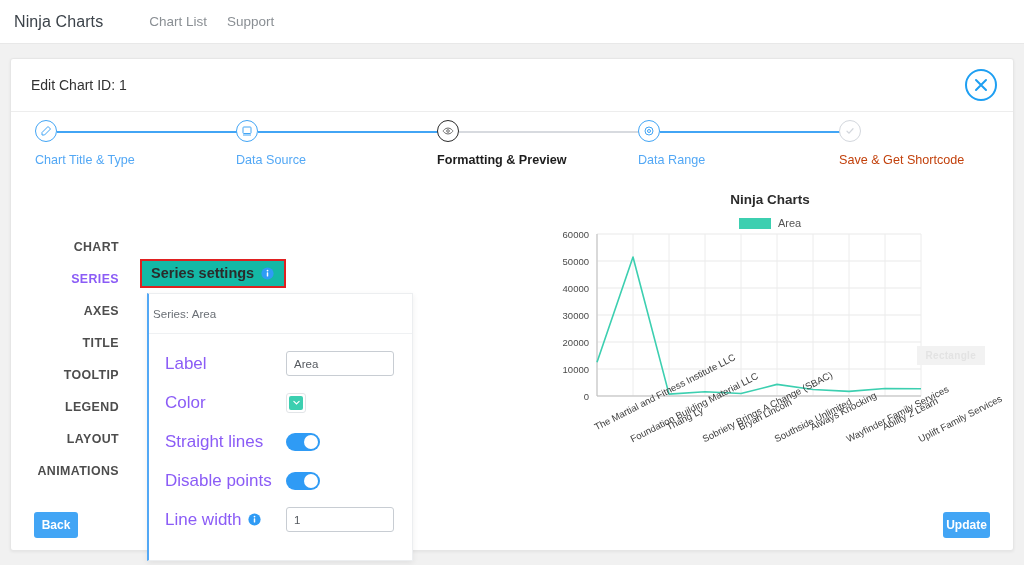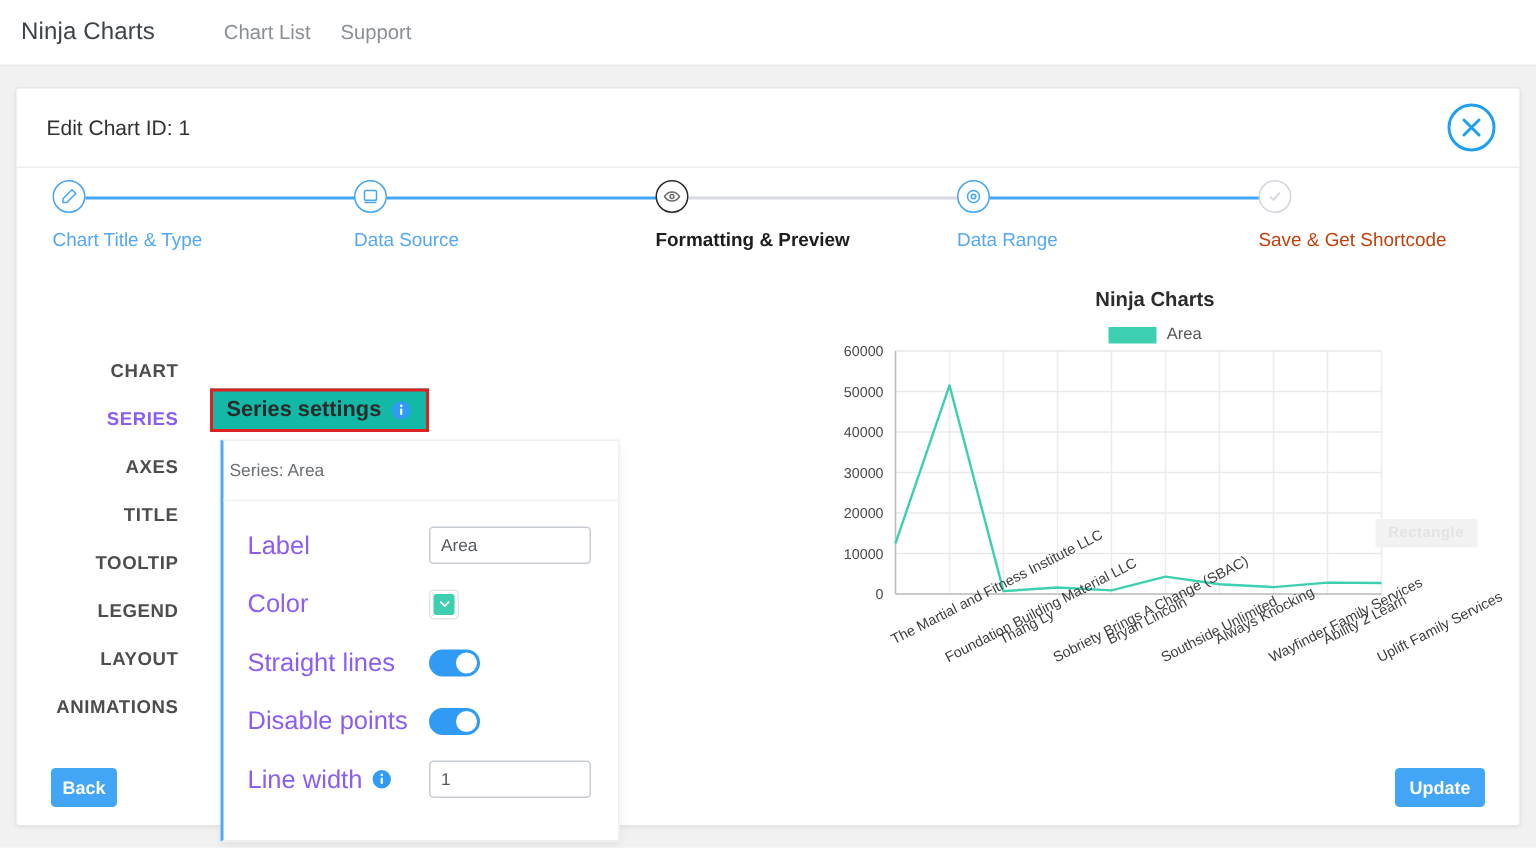--- a/index.html
+++ b/index.html
@@ -165,21 +165,21 @@
 
   
   .footer { position: absolute; left: 0; right: 0; bottom: 0; height: 54px; }
   .btn {
     position: absolute; background: #42a5f5; color: #fff;
     border: none; border-radius: 3px; cursor: pointer;
     font-size: 12px; font-weight: bold;
     font-family: "Liberation Sans", sans-serif;
   }
   .btn-back { left: 23px; bottom: 12px; width: 44px; height: 26px; }
-  .btn-update { right: 23px; bottom: 12px; width: 60px; height: 26px; margin-left: 33px; }
+  .btn-update { right: 23px; bottom: 12px; width: 47px; height: 26px; margin-left: 33px; }
 </style>
 </head>
 <body>
 
 <div class="topbar">
   <div class="brand">Ninja Charts</div>
   <nav class="topnav">
     <a href="#">Chart List</a>
     <a href="#">Support</a>
   </nav>

